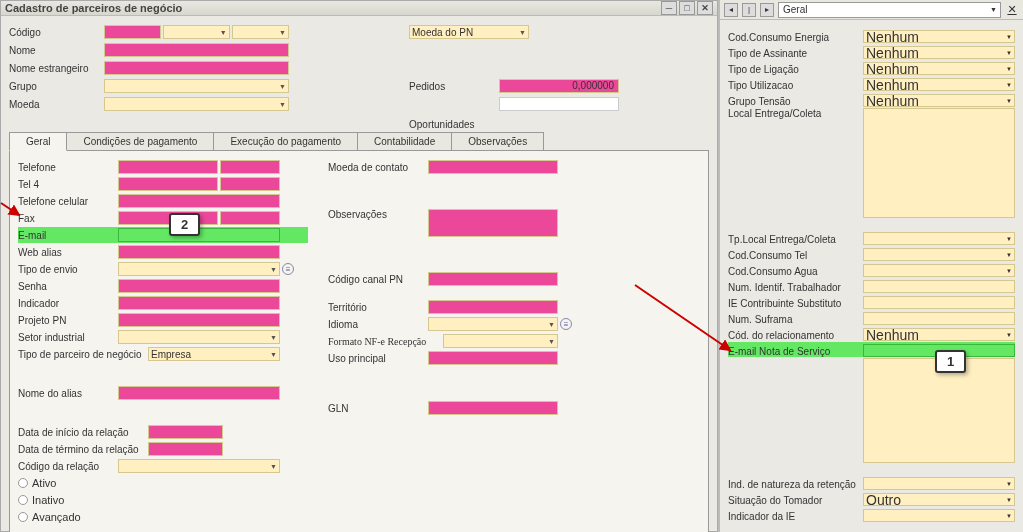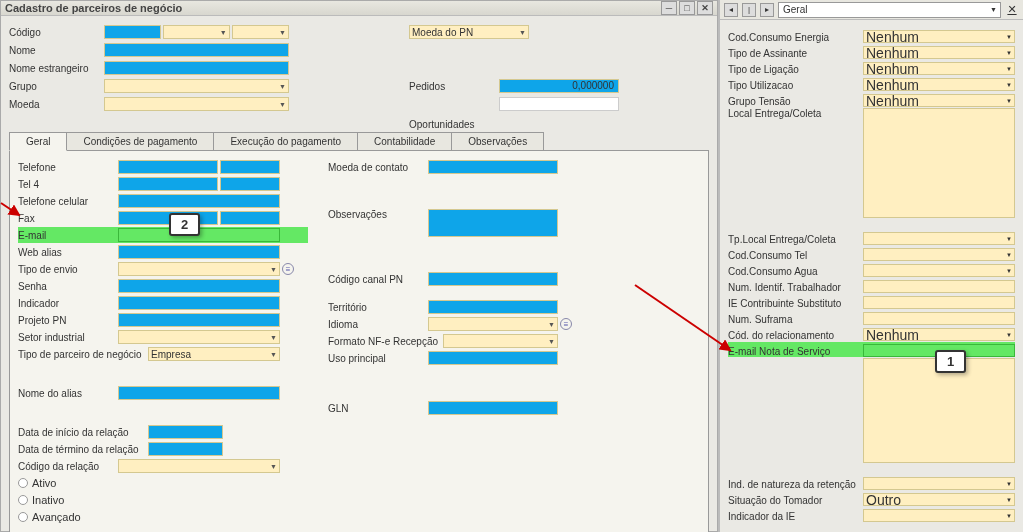--- a/index.html
+++ b/index.html
@@ -64,21 +64,21 @@
       align-items: center;
       height: 16px;
     }
     .field-label {
       width: 100px;
       font-size: 10px;
       color: #333;
     }
     .input-txt {
       height: 14px;
-      background: #0ea5e9;
+      background: #ec4899;
       border: 1px solid #d4c890;
       font-size: 10px;
       padding: 0 2px;
     }
     .input-white {
       height: 14px;
       background: #fff;
       border: 1px solid #ccc;
       font-size: 10px;
       padding: 0 2px;
@@ -465,21 +465,21 @@
         <div class="field-row">
             <div class="field-label">Território</div>
             <div class="input-txt" style="width:130px;"></div>
           </div>
         <div class="field-row">
             <div class="field-label">Idioma</div>
             <div class="dropdown" style="width:130px;"></div>
             <div class="info-icon">≡</div>
           </div>
         <div class="field-row">
-            <div class="field-label" style="width:115px;">Formato NF-e Recepção</div>
+            <div class="field-label" style="width:115px;font-family:Liberation Serif, serif;">Formato NF-e Recepção</div>
             <div class="dropdown" style="width:115px;"></div>
           </div>
         <div class="field-row">
             <div class="field-label">Uso principal</div>
             <div class="input-txt" style="width:130px;"></div>
           </div>
         <div class="spacer"></div>
         <div class="spacer"></div>
         <div class="spacer"></div>
         <div class="field-row">

